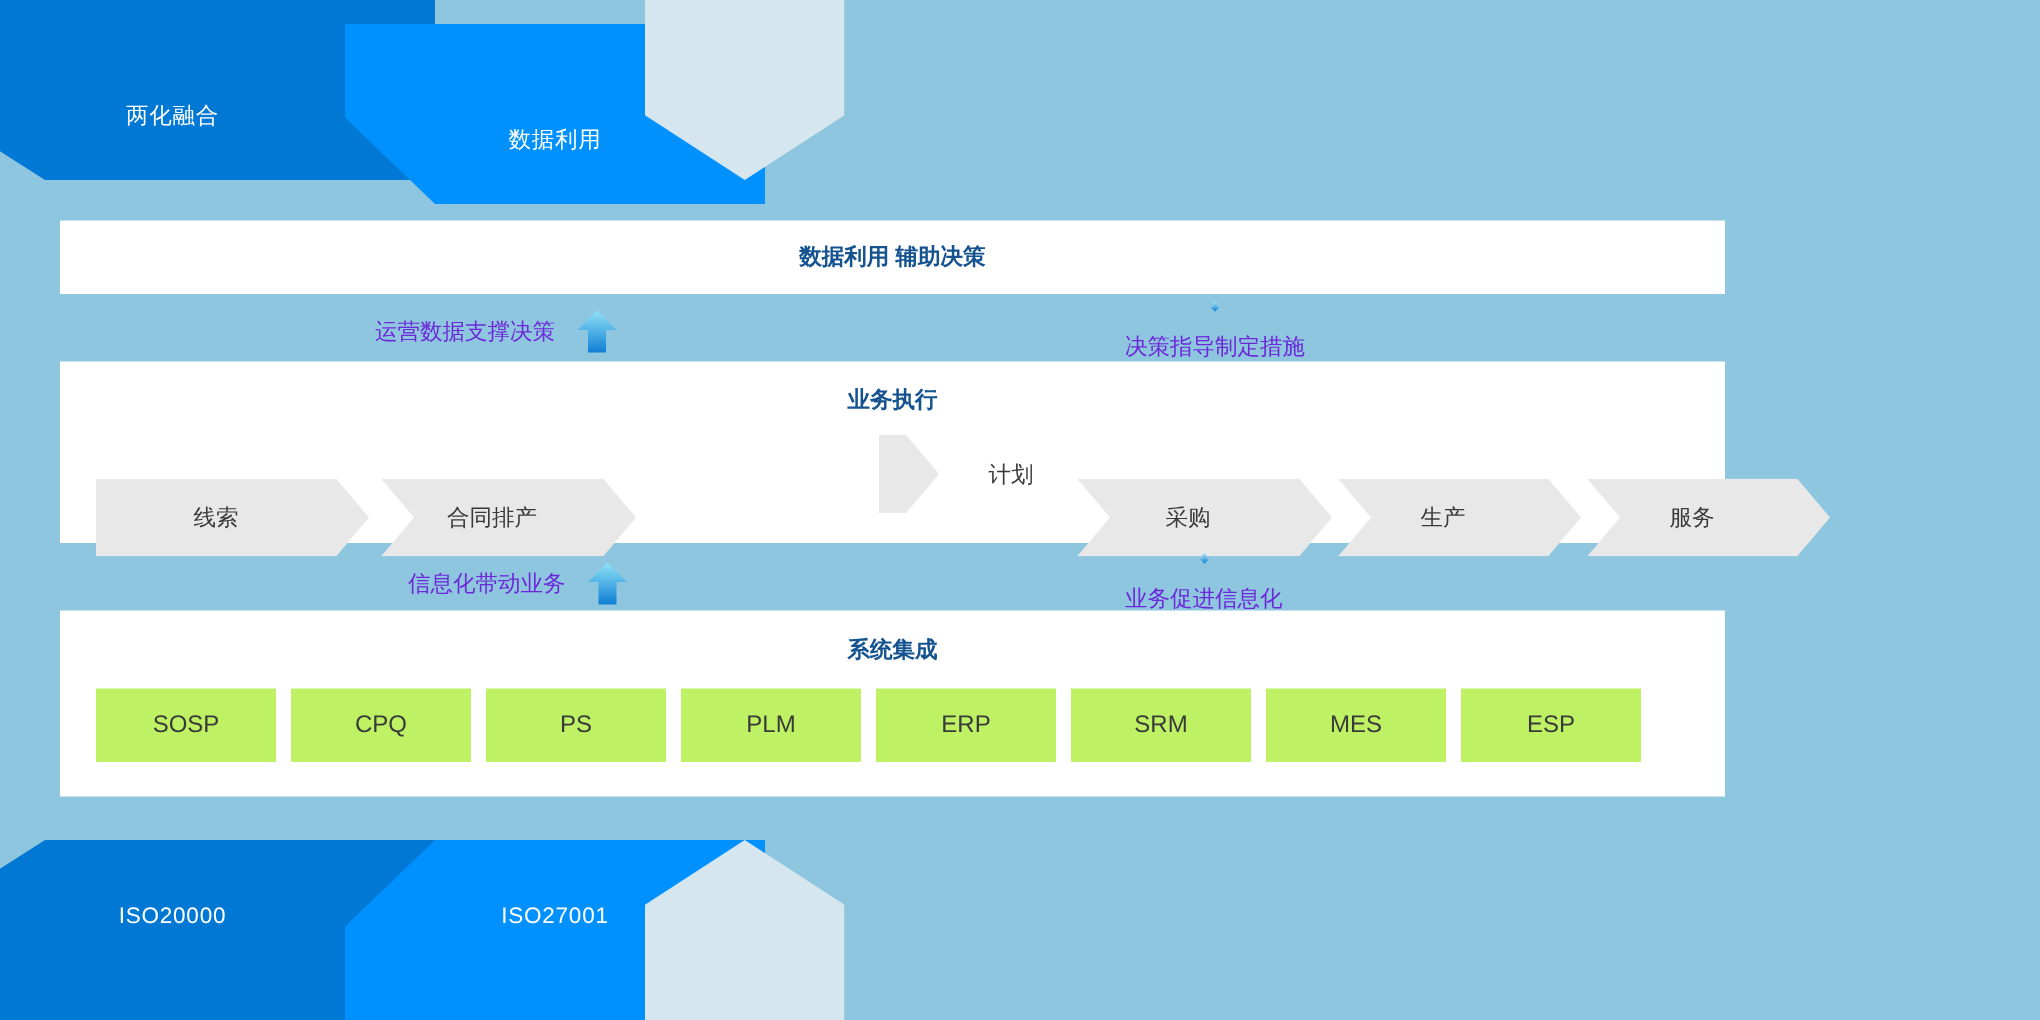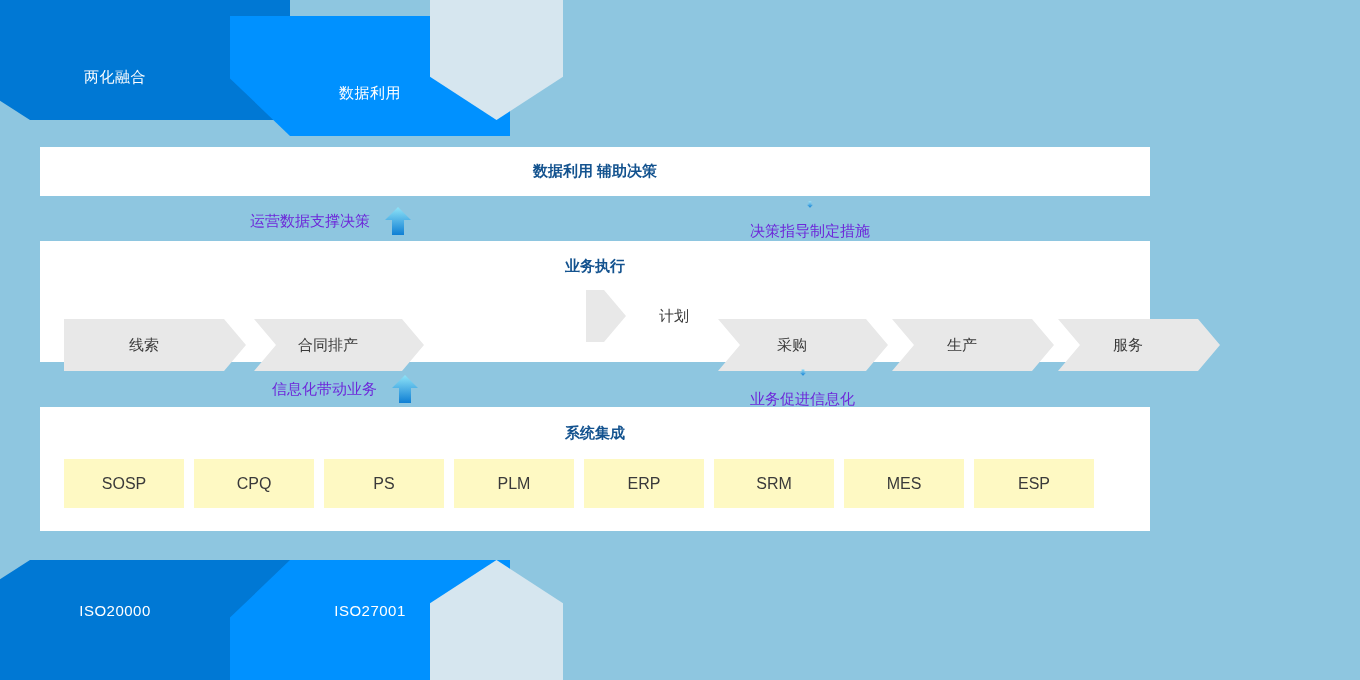--- a/index.html
+++ b/index.html
@@ -103,21 +103,21 @@
   }
   .chev-gap{width:4px;}
   .plain-step{
     height:52px;display:flex;align-items:center;justify-content:center;
     color:#3a3a3a;font-size:15px;background:transparent;
   }
 
   
   #sys-row{position:absolute;top:52px;left:24px;display:flex;gap:10px;}
   .sys-box{
-    width:120px;height:49px;background:#fef9c3;
+    width:120px;height:49px;background:#bef264;
     display:flex;align-items:center;justify-content:center;
     color:#3a3a3a;font-size:16px;
   }
 </style>
 </head>
 <body>
 
 <div class="stage">
 
   <div class="banner top">

